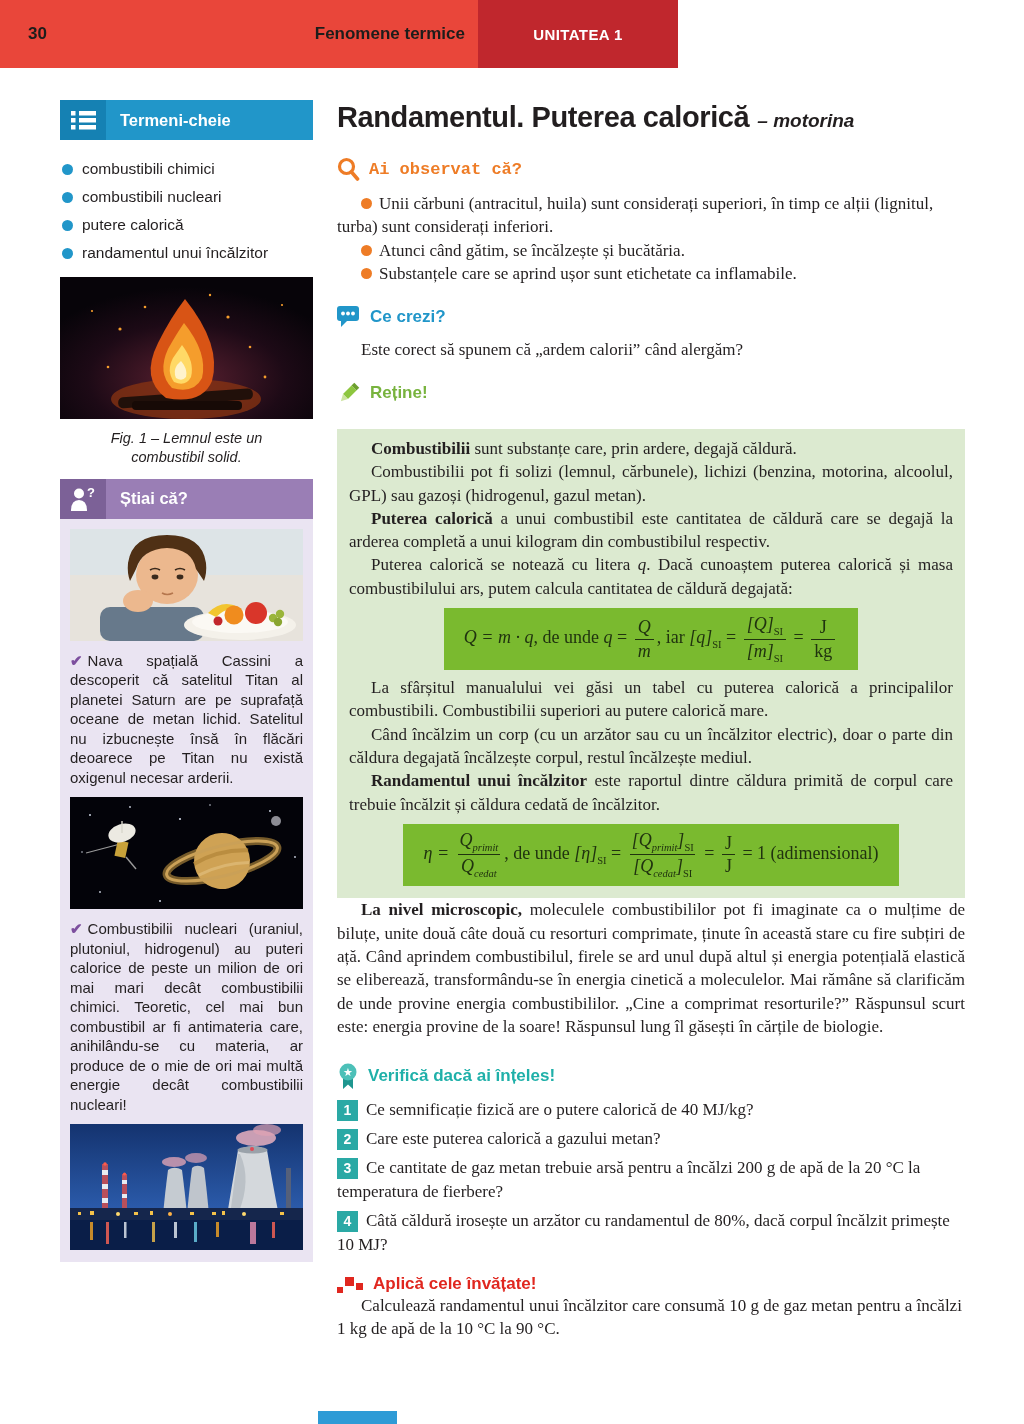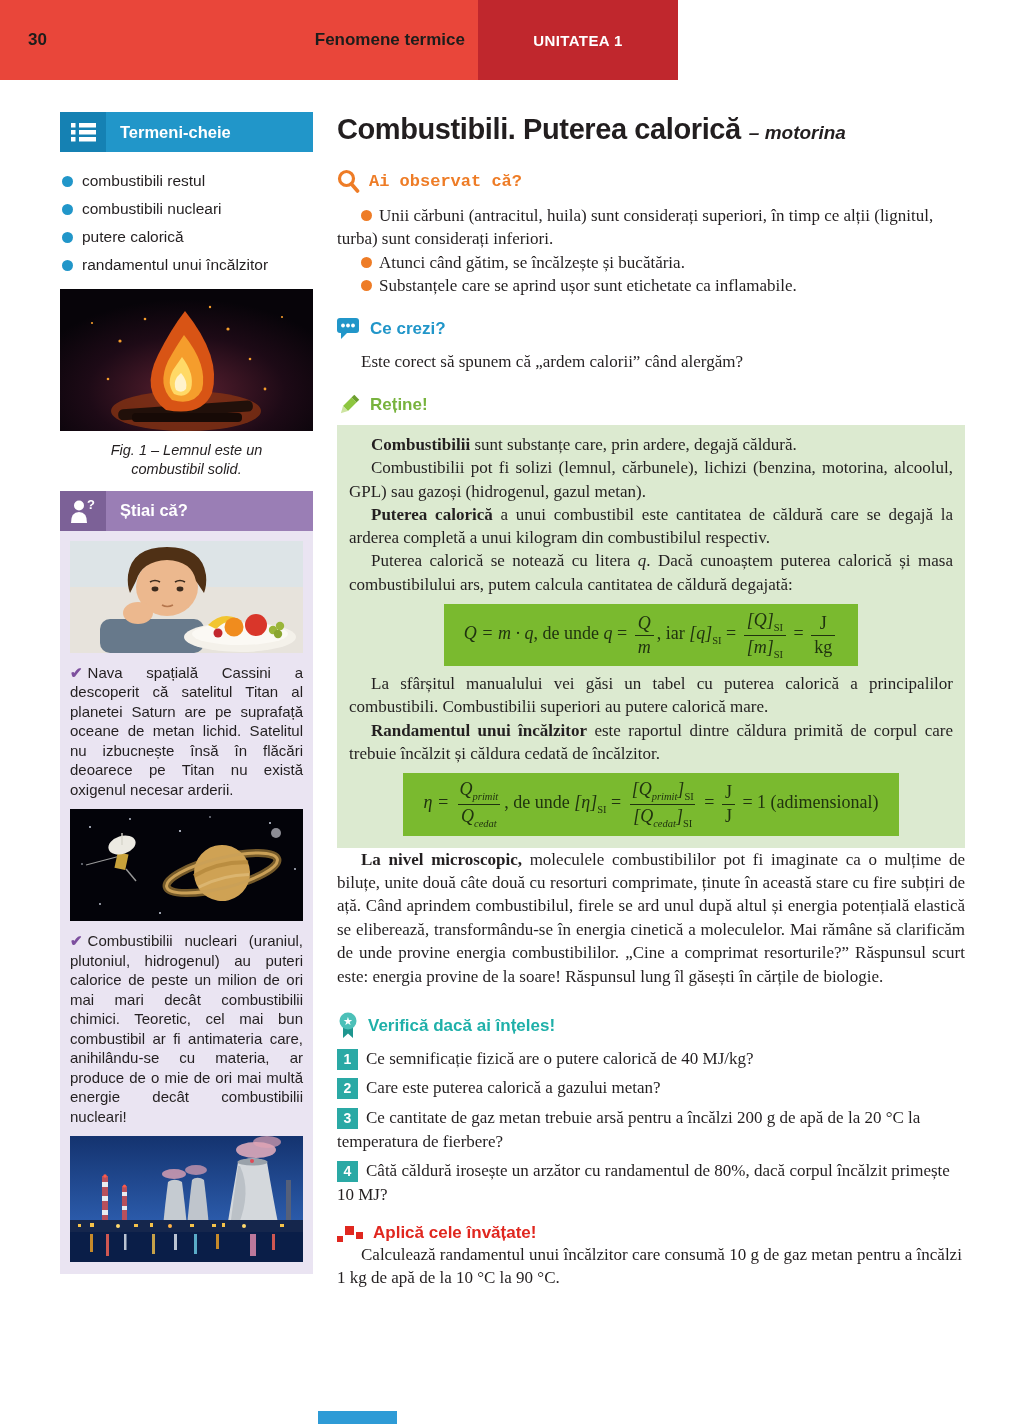--- a/index.html
+++ b/index.html
@@ -1,20 +1,20 @@
 <!DOCTYPE html>
 <html lang="ro"><head>
 <meta charset="utf-8">
 <style>
   * { box-sizing: border-box; margin: 0; padding: 0; }
   html,body { width:1024px; height:1424px; overflow:hidden; background:#fff; }
   body { font-family:"Liberation Serif", serif; color:#231f20; position:relative; }
 
   
-  .topbar { height:80px; display:flex; }
+  .topbar { height:68px; display:flex; }
   .topbar-light { width:478px; background:#e9463a; display:flex; align-items:center; }
   .pagenum { margin-left:28px; font:bold 17px "Liberation Sans", sans-serif; color:#1d1d1b; }
   .chapter { margin-left:auto; margin-right:13px; font:bold 17px "Liberation Sans", sans-serif; color:#1d1d1b; }
   .topbar-dark { width:200px; background:#c0272d; display:flex; align-items:center; justify-content:center; }
   .unit-label { font:bold 15px "Liberation Sans", sans-serif; color:#ffffff; letter-spacing:.4px; }
 
   
   .content { display:flex; gap:24px; padding:32px 59px 0 60px; }
   .sidebar { width:253px; flex:none; font-family:"Liberation Sans", sans-serif; }
   .maincol { flex:1; min-width:0; }
@@ -47,21 +47,21 @@
   .c-orange { color:#ee7c26;font-family:Liberation Mono, monospace; }  .c-blue { color:#2196c9; }  .c-green { color:#78b33e; }
   .c-teal { color:#1fb0a9; }   .c-red { color:#e0271f; }
 
   .mt24 { margin-top:24px; } .mt20 { margin-top:20px; } .mt16 { margin-top:16px; }
 
   p.body { font-size:17px; line-height:1.38; margin:0; }
   .indent { text-indent:24px; }
   .bullets { margin-top:10px; }
   .ob { display:inline-block; width:11px; height:11px; border-radius:50%; background:#ee7c26; margin-right:7px; }
 
-  .green-box { background:#dcead0; margin-top:8px; padding:8px 12px 12px; }
+  .green-box { background:#dcead0; margin-top:24px; padding:8px 12px 12px; }
   .green-box p { font-size:17px; line-height:1.37; text-indent:22px; text-align:justify; margin:0; }
 
   .formula-box { background:#7aba2f; width:fit-content; margin:8px auto 6px; padding:7px 20px; font-size:18px; color:#20330f; text-align:center; line-height:1.2; }
   .it { font-style:italic; }
   .frac { display:inline-flex; flex-direction:column; align-items:center; vertical-align:middle; line-height:1.05; margin:0 3px; }
   .frac .num { padding:0 3px 2px; }
   .frac .den { border-top:1.6px solid #20330f; padding:2px 3px 0; }
   .formula-box sub { font-size:10.5px; }
 
   .micro { margin-top:20px; text-align:justify; }
@@ -104,21 +104,21 @@
                 <rect x="8" y="15" width="17" height="4.5"></rect>
             </g>
           </svg>
         </div>
         <span class="bh-title">Termeni-cheie</span>
       </div>
 
       <div class="kt-list">
         <div class="kt-item">
             <span class="dot"></span>
-            <span>combustibili restul</span>
+            <span>combustibili chimici</span>
           </div>
         <div class="kt-item">
             <span class="dot"></span>
             <span>combustibili nucleari</span>
           </div>
         <div class="kt-item">
             <span class="dot"></span>
             <span>putere calorică</span>
           </div>
         <div class="kt-item">
@@ -283,21 +283,21 @@
             <rect x="146" y="98" width="3" height="15" fill="#f5a623"></rect>
             <rect x="180" y="98" width="6" height="22" fill="#e98fb0"></rect>
             <rect x="202" y="98" width="3" height="16" fill="#ff6655"></rect>
           </g>
         </svg>
       </div>
     </aside>
 
     <main class="maincol">
 
-      <h1 class="page-title"><span>Combustibili. Puterea calorică</span><span class="title-suffix">– motorina</span></h1>
+      <h1 class="page-title"><span>Randamentul. Puterea calorică</span><span class="title-suffix">– motorina</span></h1>
 
       <div class="sec-header c-orange mt24">
         <svg width="23" height="25" viewBox="0 0 23 25">
           <circle cx="9.5" cy="9.5" r="7" fill="none" stroke="#ee7c26" stroke-width="3.2"></circle>
           <line x1="14.5" y1="15" x2="20.5" y2="22" stroke="#ee7c26" stroke-width="3.6" stroke-linecap="round"></line>
         </svg>
         <span>Ai observat că?</span>
       </div>
       <div class="bullets">
         <p class="body indent"><span class="ob"></span><span>Unii cărbuni (antracitul, huila) sunt considerați superiori,  în timp ce alții (lignitul, turba) sunt considerați inferiori.</span></p>
@@ -341,20 +341,21 @@
             </span><span>, iar </span><span class="it">[q]</span><sub>SI</sub><span> = </span><span class="frac">
               <span class="num"><span class="it">[Q]</span><sub>SI</sub></span>
               <span class="den"><span class="it">[m]</span><sub>SI</sub></span>
             </span><span> = </span><span class="frac">
               <span class="num">J</span>
               <span class="den">kg</span>
             </span>
         </div>
 
         <p>La sfârșitul manualului vei găsi un tabel cu puterea calorică a principalilor combustibili. Combustibilii superiori au putere calorică mare.</p>
+        <p>Când încălzim un corp (cu un arzător sau cu un încălzitor electric), doar o parte din căldura degajată încălzește corpul, restul încălzește mediul.</p>
         <p><b>Randamentul unui încălzitor</b><span> este raportul dintre căldura primită de corpul care trebuie încălzit și căldura cedată de încălzitor.</span></p>
 
         <div class="formula-box" style="margin-bottom:0">
           <span class="it">η = </span><span class="frac">
               <span class="num"><span class="it">Q</span><sub class="it">primit</sub></span>
               <span class="den"><span class="it">Q</span><sub class="it">cedat</sub></span>
             </span><span>, de unde </span><span class="it">[η]</span><sub>SI</sub><span> = </span><span class="frac">
               <span class="num"><span class="it">[Q</span><sub class="it">primit</sub><span class="it">]</span><sub>SI</sub></span>
               <span class="den"><span class="it">[Q</span><sub class="it">cedat</sub><span class="it">]</span><sub>SI</sub></span>
             </span><span> = </span><span class="frac">

